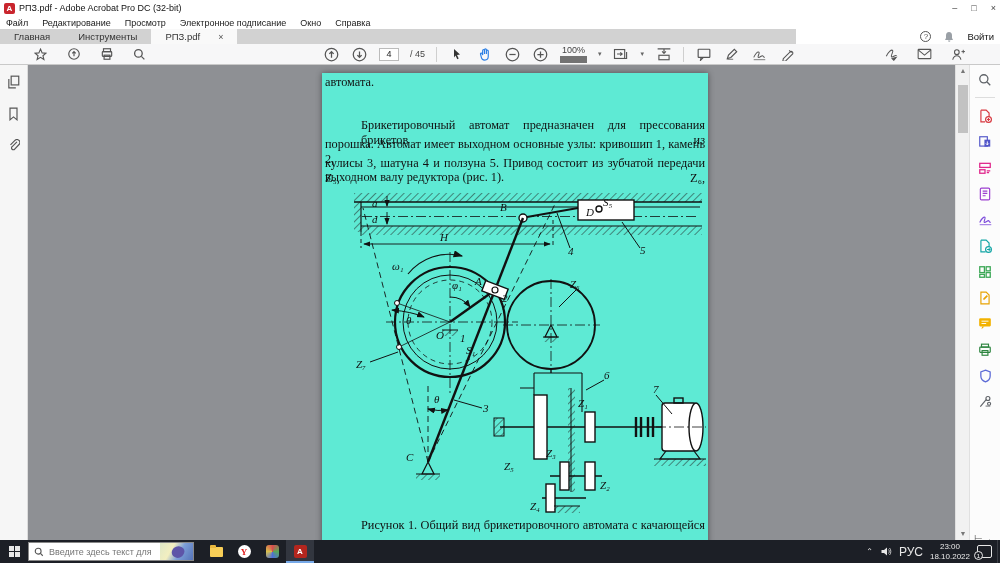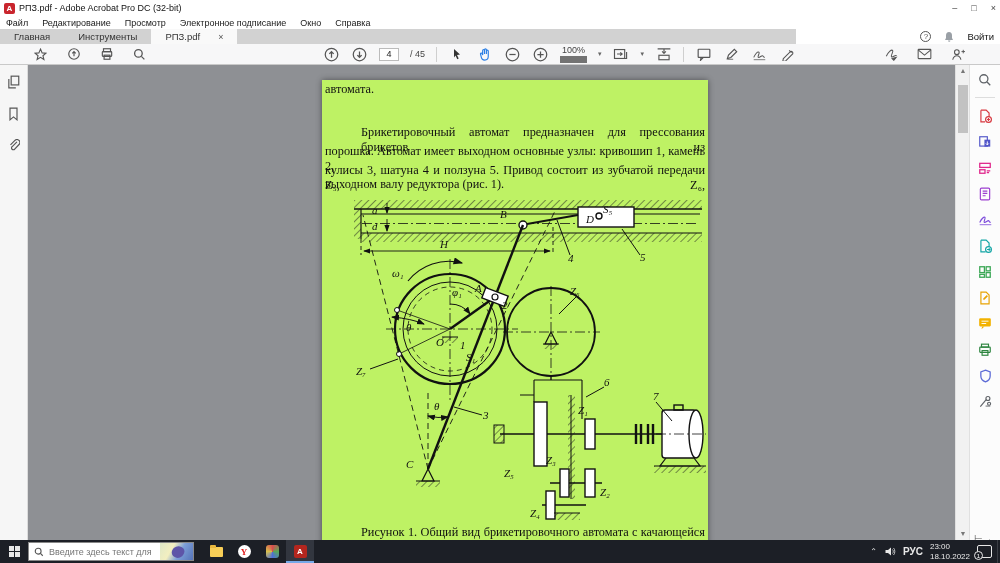--- a/index.html
+++ b/index.html
@@ -35,21 +35,21 @@
   .tbicon svg { display:block; }
   .pagebox { width:20px; height:13px; border:1px solid #bbb; background:#fff; font-size:9px; text-align:center; color:#222; line-height:12px; }
   .pagetotal { font-size:9px; color:#444; }
   .zoomtxt { font-size:9px; color:#444; border-bottom:7px solid #737373; padding:0 2px 1px 2px; }
   .caret { font-size:7px; color:#666; }
   .vdiv { width:1px; height:15px; background:#cfcfcf; }
 
   
   .leftstrip { left:0; top:65px; width:28px; height:475px; background:#f6f6f6; border-right:1px solid #dcdcdc; display:flex; flex-direction:column; align-items:center; padding-top:10px; gap:16px; }
   .docarea { left:28px; top:65px; width:927px; height:475px; background:#8e9094; overflow:hidden; }
-  .page { position:absolute; left:294px; top:15px; width:386px; height:475px; background:#bef264; box-shadow:0 0 6px rgba(0,0,0,.45); font-family:"Liberation Serif","DejaVu Serif",serif; color:#111; }
+  .page { position:absolute; left:294px; top:8px; width:386px; height:475px; background:#5eead4; box-shadow:0 0 6px rgba(0,0,0,.45); font-family:"Liberation Serif","DejaVu Serif",serif; color:#111; }
   .pline { position:absolute; left:3px; width:380px; height:19px; font-size:12.3px; white-space:nowrap; }
   .pline.just { text-align:justify; text-align-last:justify; white-space:normal;margin-top:24px; }
   .indent { padding-left:36px; }
   .figwrap { position:absolute; left:28px; top:117px; width:356px; height:324px; }
   .cap1 { position:absolute; left:3px; top:445px; width:380px; font-size:12.3px; text-align:justify; text-align-last:justify; padding-left:36px; }
   .cap2 { position:absolute; left:3px; top:467px; width:380px; font-size:12.3px; }
 
   
   .scrollbar { left:955px; top:65px; width:14px; height:475px; background:#f1f1f1; border-left:1px solid #e0e0e0; }
   .sb-arrow { position:absolute; left:0; width:14px; height:12px; color:#777; font-size:7px; text-align:center; line-height:12px; }
@@ -74,22 +74,22 @@
   .tb-apps { display:flex; align-items:center; height:23px; margin-left:8px; }
   .appbtn { width:28px; height:23px; display:flex; align-items:center; justify-content:center; }
   .appbtn.active { background:#32363f; box-shadow:inset 0 -2px 0 #76a9e8; }
   .folder { width:13px; height:10px; background:#f8ce57; border-radius:1px; position:relative; }
   .folder::before { content:""; position:absolute; left:0; top:-2px; width:6px; height:3px; background:#e9b83e; border-radius:1px 1px 0 0; }
   .ybrowser { width:13px; height:13px; background:#fff; border-radius:50%; color:#e02020; font-weight:bold; font-size:9px; display:flex; align-items:center; justify-content:center; font-family:"Liberation Serif",serif; }
   .gameicon { width:13px; height:13px; border-radius:3px; background:conic-gradient(#d84d4d,#58a85a,#4d6fd8,#d8c04d,#d84d4d); }
   .acrotask { width:13px; height:13px; background:#b3261e; border-radius:2px; color:#fff; font-size:8px; font-weight:bold; display:flex; align-items:center; justify-content:center; }
   .tray { position:absolute; right:0; top:540px; height:23px; display:flex; align-items:center; gap:7px; padding-right:8px; }
   .tray .caret2 { color:#e8e8e8; font-size:8px; }
-  .lang { font-size:10px; color:#e8e8e8;font-weight:bold; }
-  .clock { font-size:8px; line-height:1.2; color:#e8e8e8; }
+  .lang { font-size:12px; color:#e8e8e8; }
+  .clock { font-size:8px; text-align:center; line-height:1.2; color:#e8e8e8; }
   .trayicon { position:relative; width:15px; height:13px; border:1px solid #e8e8e8; border-radius:2px; }
   .trayicon .b1 { position:absolute; left:-4px; bottom:-3px; width:9px; height:9px; background:#1c1f26; border:1px solid #e8e8e8; border-radius:50%; font-size:6px; color:#fff; text-align:center; line-height:8px; }
   .edge-sliver { position:absolute; right:0; top:540px; width:3px; height:23px; border-left:1px solid #3a3d44; }
 
   svg text { font-family:"Liberation Serif","DejaVu Serif",serif; }
 </style>
 </head>
 <body>
 
 <div class="abs titlebar">

